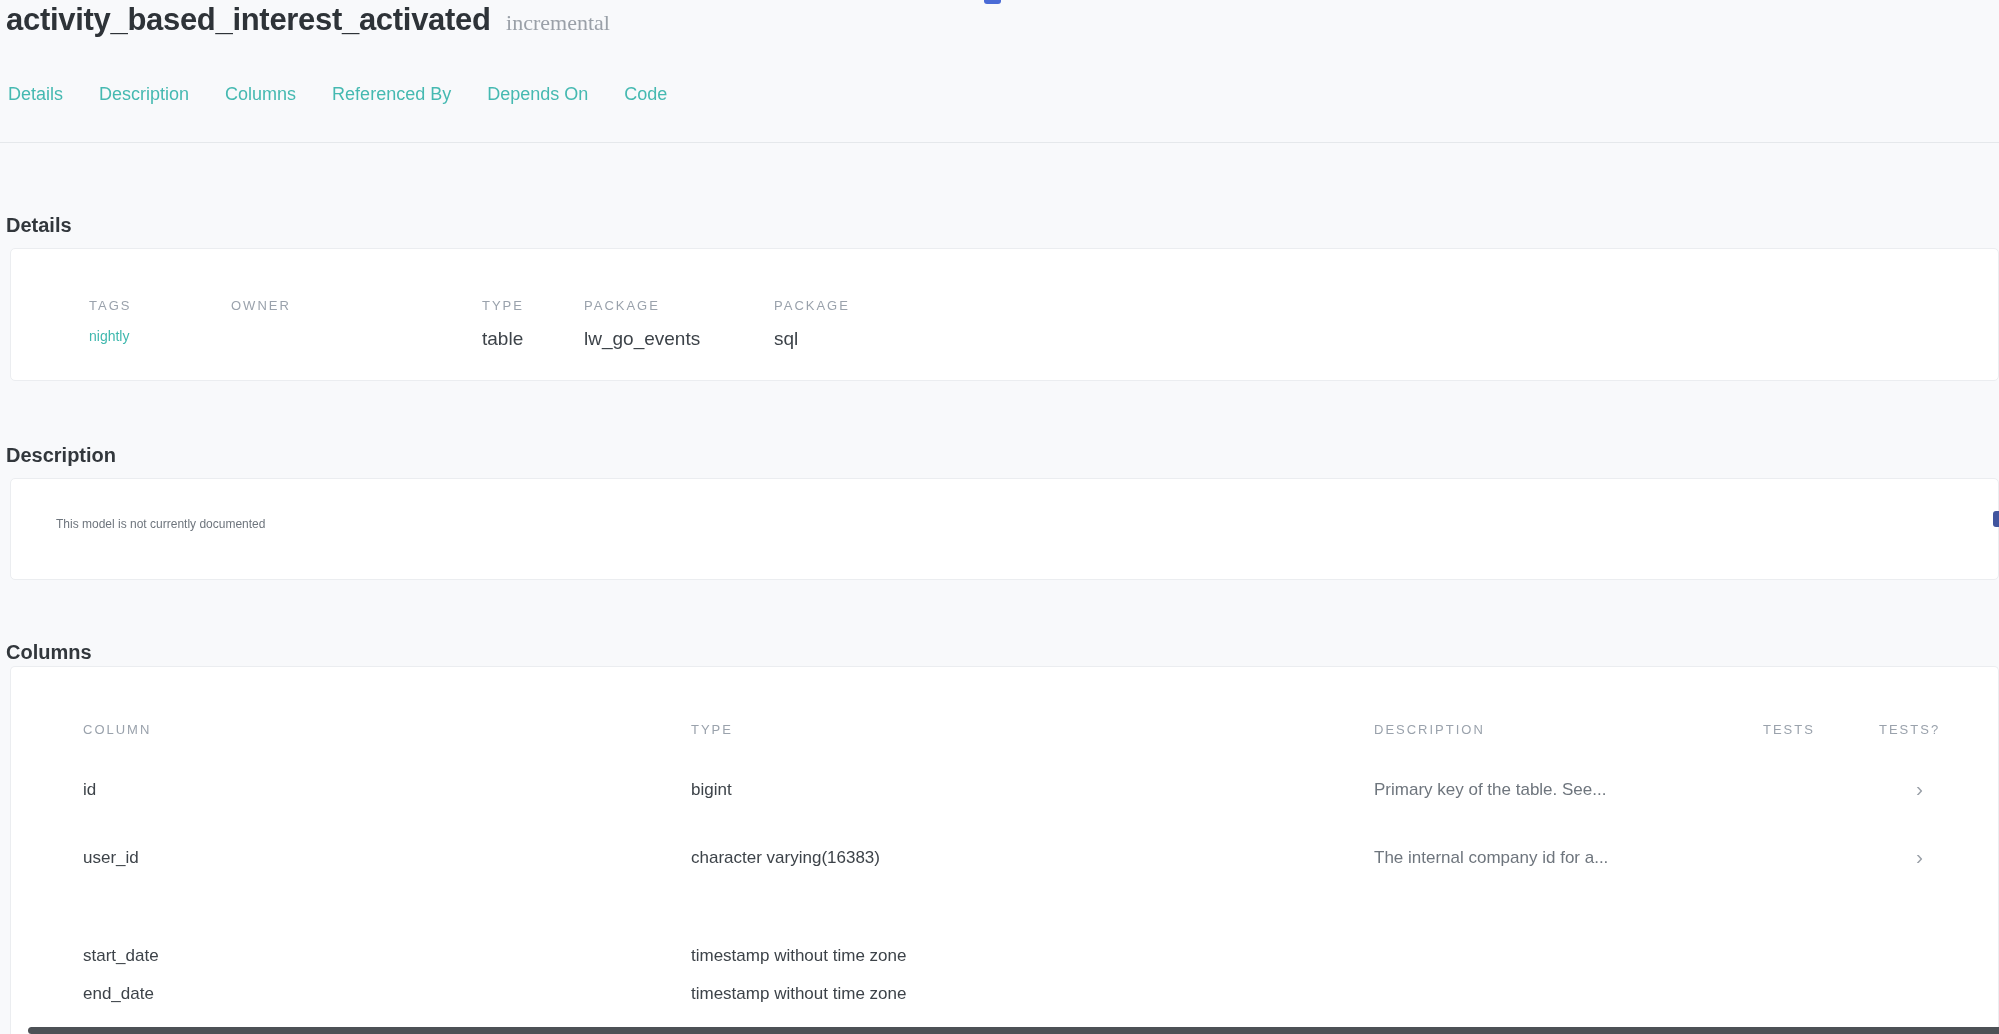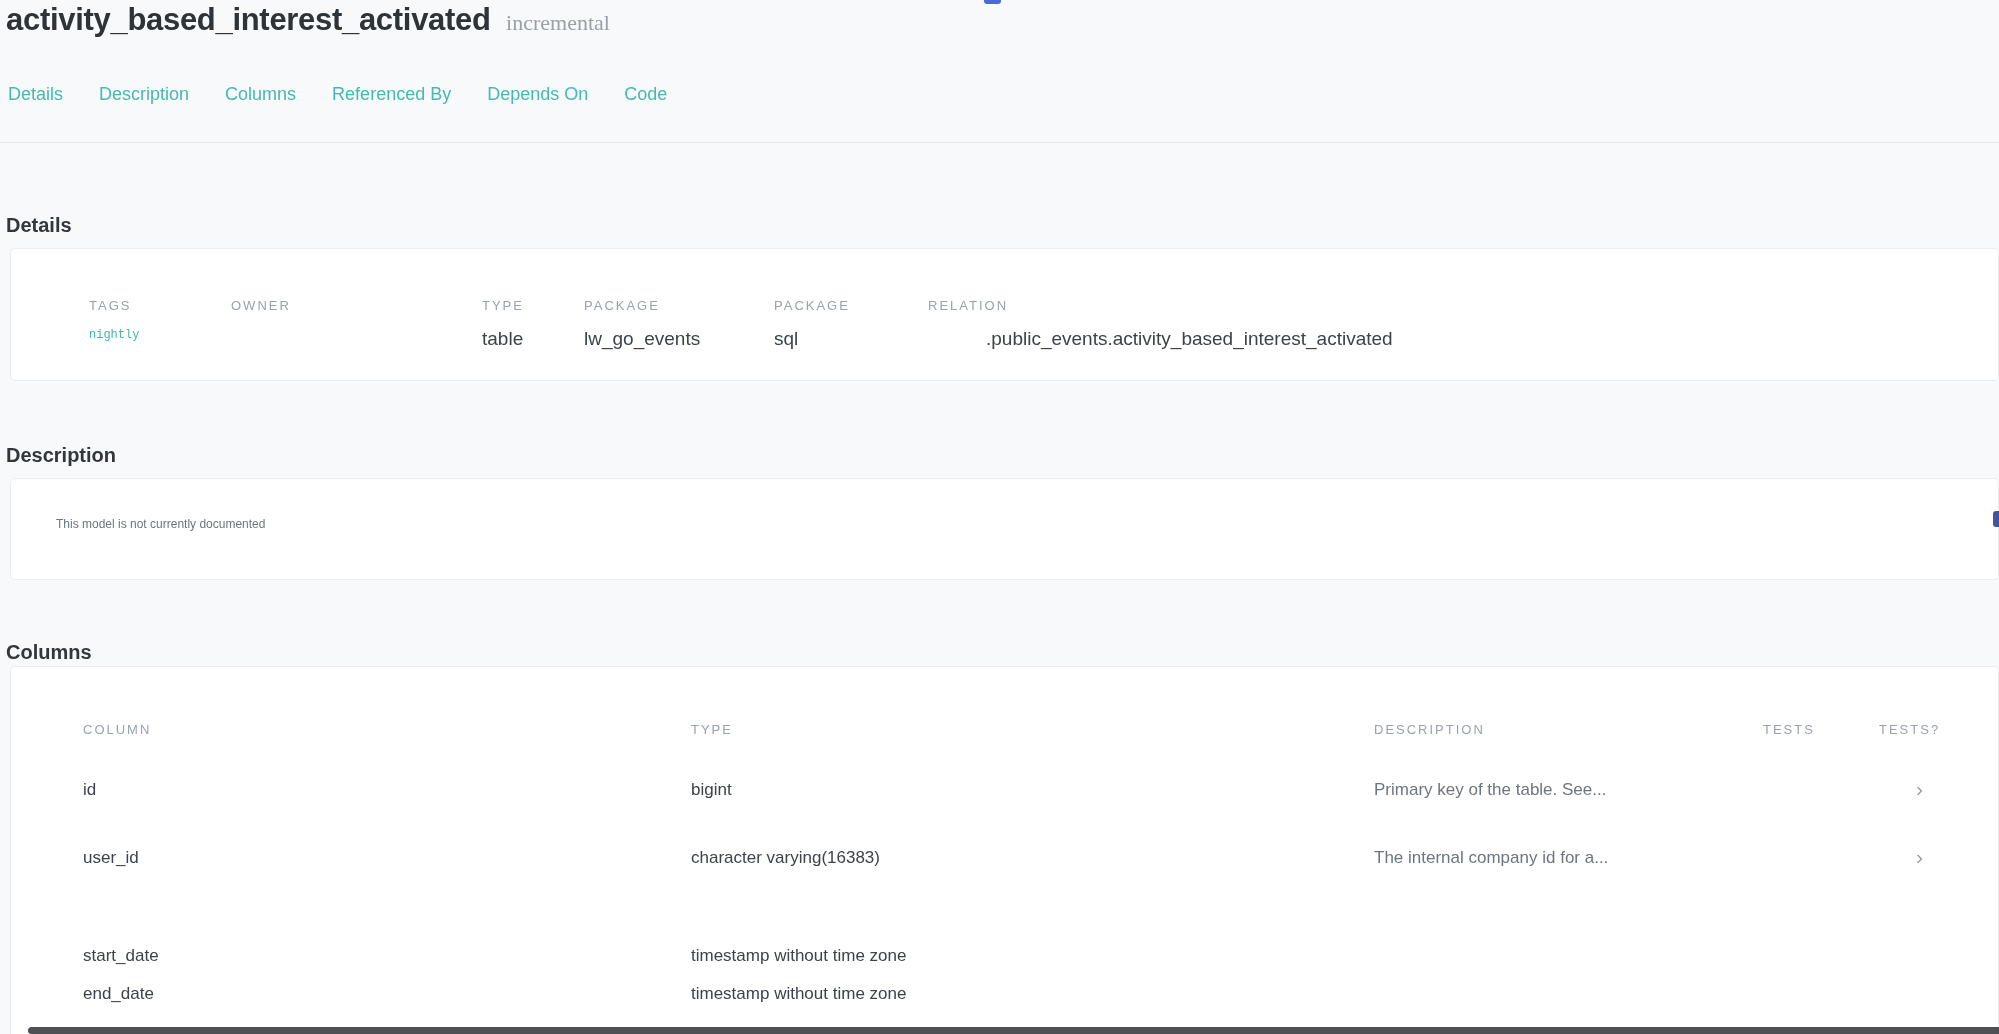--- a/index.html
+++ b/index.html
@@ -50,22 +50,22 @@
   }
 
   
   .details-card{top:248px;height:133px;}
   .field{position:absolute;top:49px;}
   .field-label,.th{
     font-size:13px;color:var(--color-label);letter-spacing:2px;white-space:nowrap;
   }
   .field-value{margin-top:15px;font-size:19px;color:var(--color-value);white-space:nowrap;}
   .field-value.tag{
-    font-family:Liberation Mono, monospace;
-    font-size:12px;color:var(--color-tag);
+    font-family:Liberation Sans, sans-serif;
+    font-size:14px;color:var(--color-tag);
   }
   .field-value.relation{margin-left:58px;}
 
   
   .description-card{top:478px;height:102px;}
   .description-text{position:absolute;left:45px;top:38px;font-size:12px;color:var(--color-desc);}
 
   
   .columns-card{top:666px;height:378px;border-bottom:none;border-bottom-left-radius:0;border-bottom-right-radius:0;}
   .tcell{position:absolute;white-space:nowrap;}
@@ -122,24 +122,20 @@
     <div class="field-value">table</div>
   </div>
   <div class="field" style="left:573px;">
     <div class="field-label">PACKAGE</div>
     <div class="field-value">lw_go_events</div>
   </div>
   <div class="field" style="left:763px;">
     <div class="field-label">PACKAGE</div>
     <div class="field-value">sql</div>
   </div>
-  <div class="field" style="left:917px;">
-    <div class="field-label">RELATION</div>
-    <div class="field-value relation">.public_events.activity_based_interest_activated</div>
-  </div>
 </section>
 
 <h2 class="abs section-heading" style="top:427px;">Description</h2>
 <section class="abs card description-card">
   <div class="description-text">This model is not currently documented</div>
 </section>
 
 <div class="abs edge-fragment"></div>
 
 <h2 class="abs section-heading" style="top:624px;">Columns</h2>

